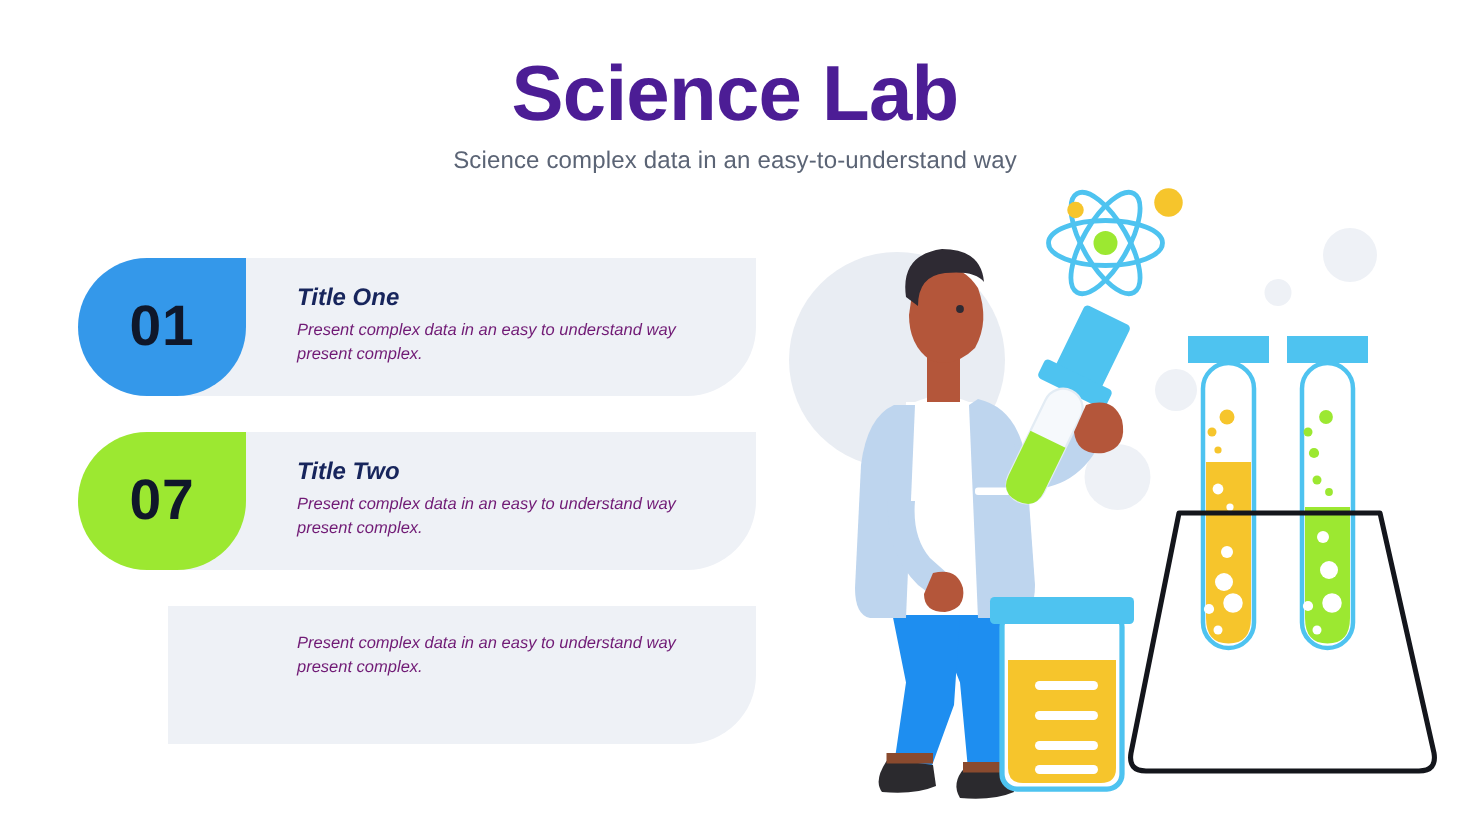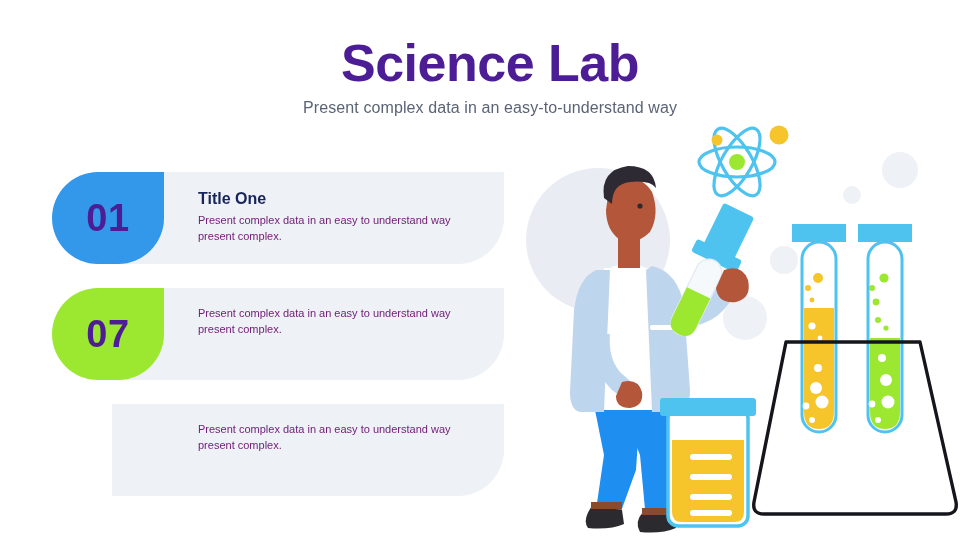--- a/index.html
+++ b/index.html
@@ -70,30 +70,31 @@
   .card-badge {
     position: absolute;
     left: 0;
     top: 0;
     width: 112px;
     height: 92px;
     border-radius: 46px 0 46px 46px;
     display: flex;
     align-items: center;
     justify-content: center;
-    color: #4c1d95;
+    color: #0f172a;
     font-size: 38px;
     font-weight: bold;
     letter-spacing: 0.5px;
   }
   .card-text {
     position: absolute;
     left: 146px;
     top: 18px;
     width: 290px;
+    font-style: italic;
   }
   .card-title {
     font-size: 16px;
     font-weight: bold;
     color: #17255c;
     margin-bottom: 5px;
   }
   .card-desc {
     font-size: 11px;
     color: #701a75;
@@ -110,21 +111,21 @@
   }
   .illustration svg { display: block; }
 </style>
 </head>
 <body>
 
 <div class="slide">
 
   <div class="header">
     <div class="page-title">Science Lab</div>
-    <div class="page-subtitle">Present complex data in an easy-to-understand way</div>
+    <div class="page-subtitle">Science complex data in an easy-to-understand way</div>
   </div>
 
   <div class="cards">
 
     <div class="card">
       <div class="card-pill"></div>
       <div class="card-badge" style="background:#3498ea">
         <span>01</span>
       </div>
       <div class="card-text">
@@ -132,20 +133,21 @@
         <div class="card-desc">Present complex data in an easy to understand way present complex.</div>
       </div>
     </div>
 
     <div class="card">
       <div class="card-pill"></div>
       <div class="card-badge" style="background:#9ce831">
         <span>07</span>
       </div>
       <div class="card-text">
+        <div class="card-title">Title Two</div>
         <div class="card-desc">Present complex data in an easy to understand way present complex.</div>
       </div>
     </div>
 
     <div class="card">
       <div class="card-pill"></div>
       <div class="card-text">
         <div class="card-desc">Present complex data in an easy to understand way present complex.</div>
       </div>
     </div>

